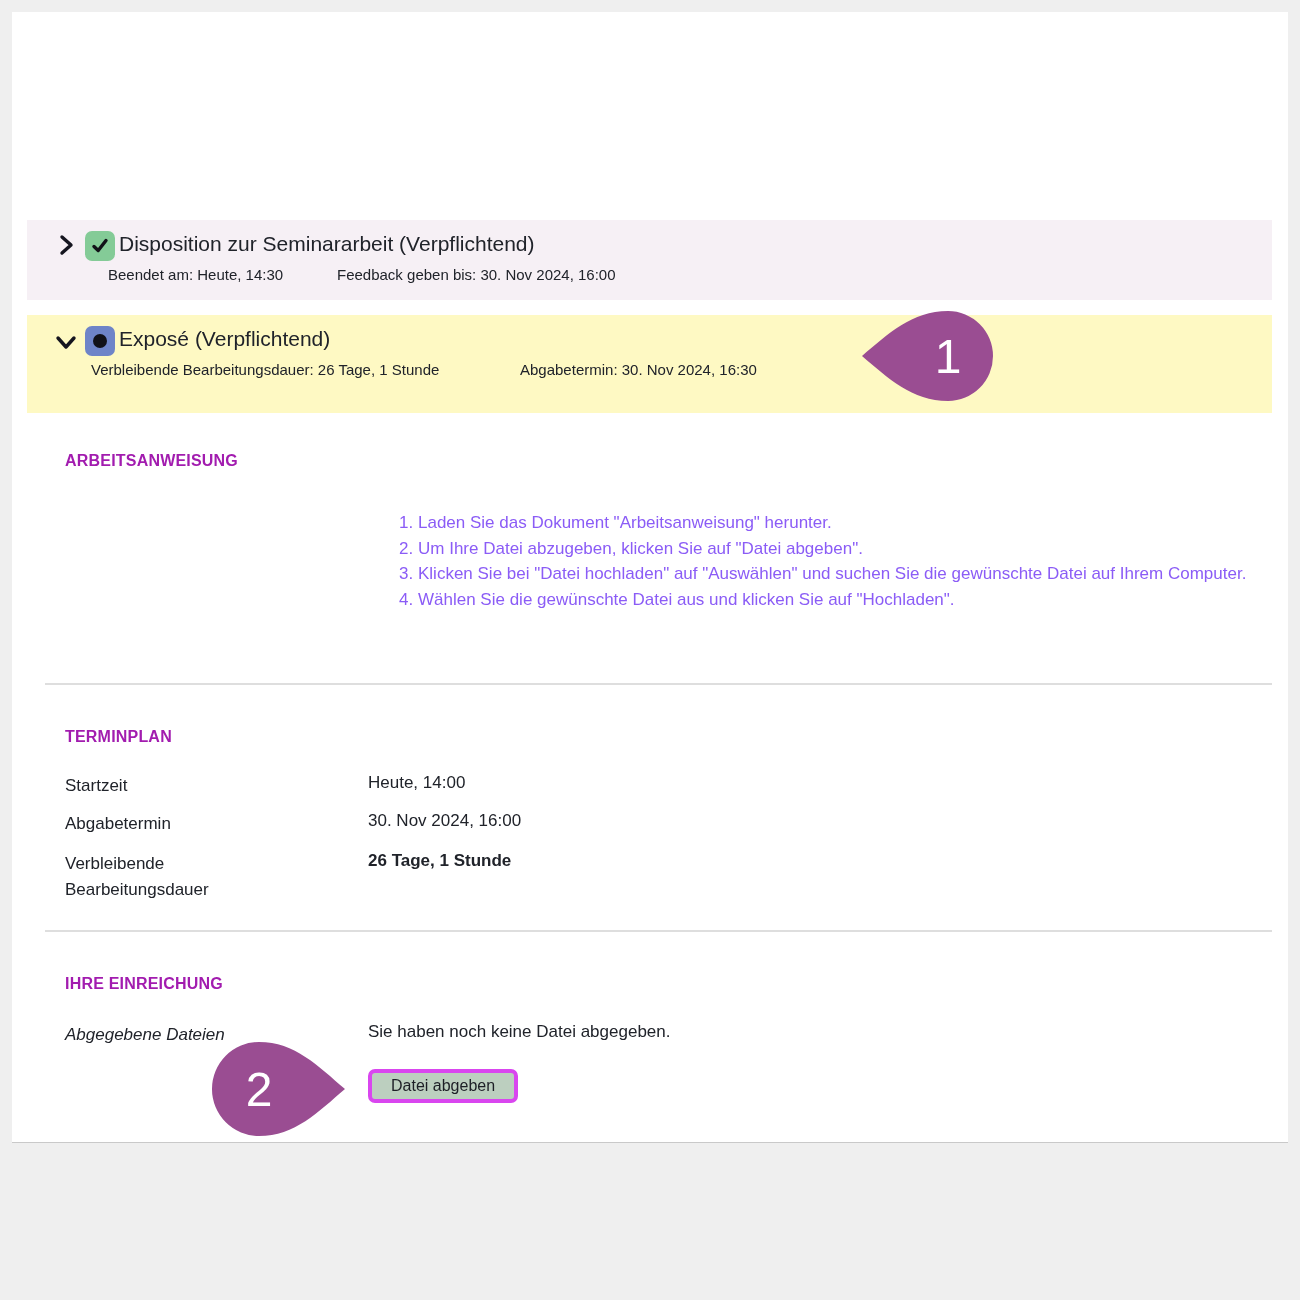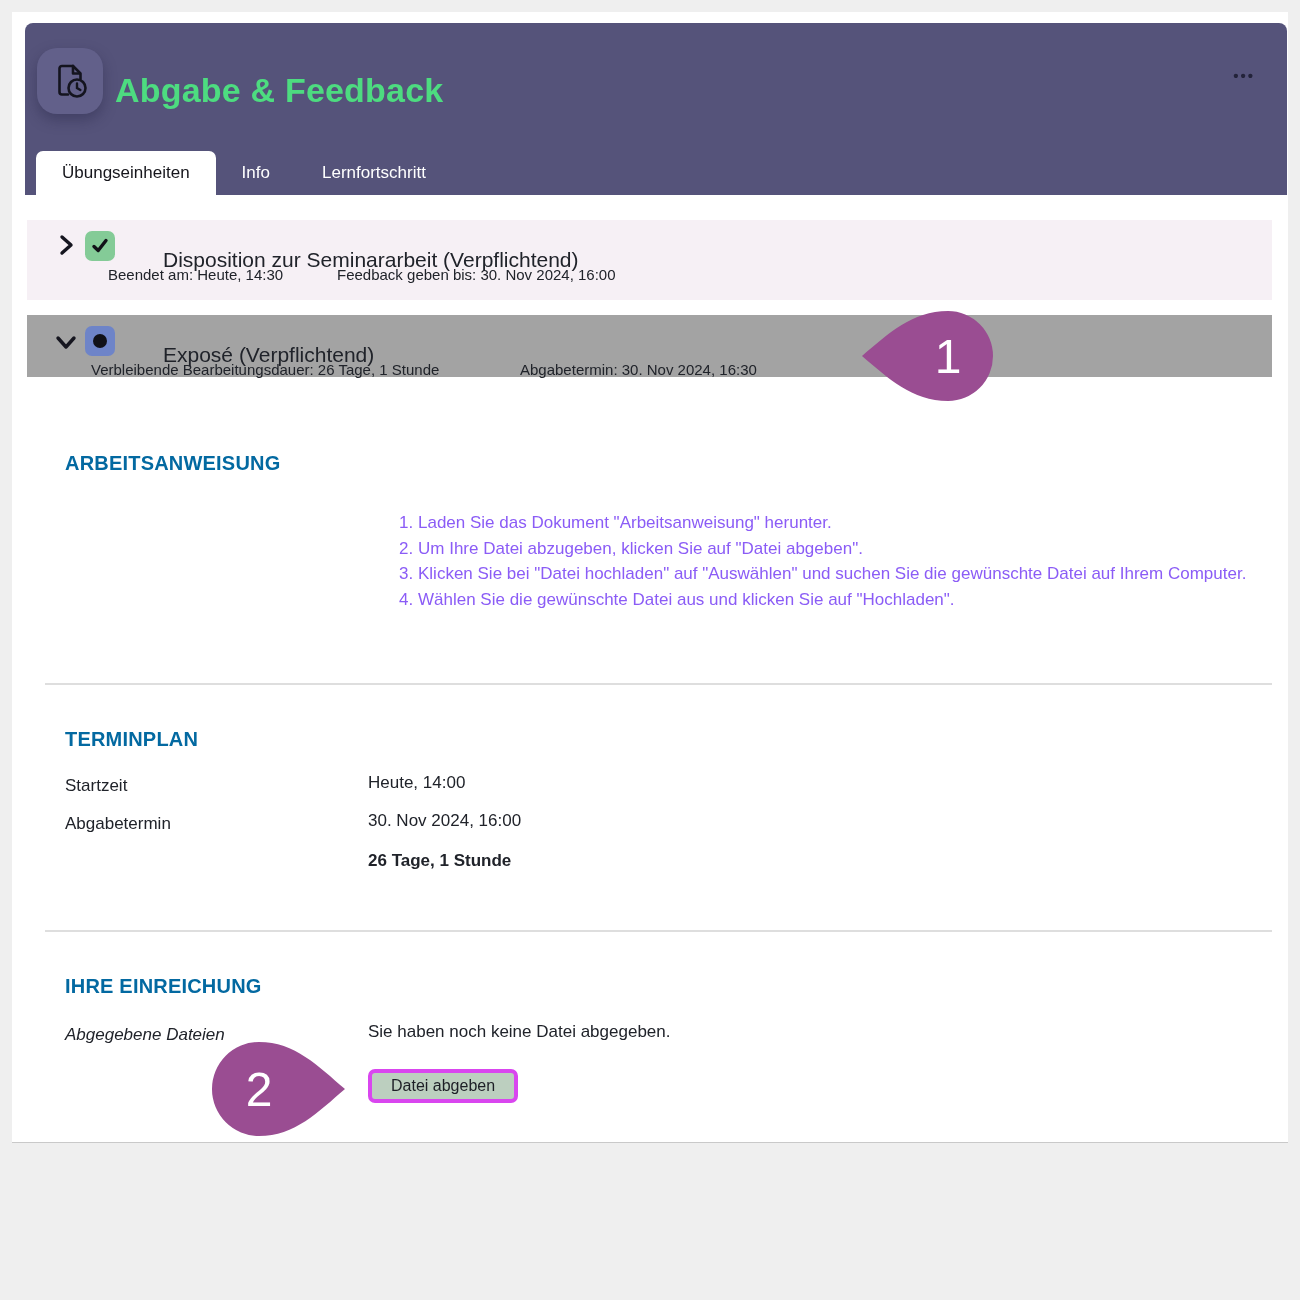--- a/index.html
+++ b/index.html
@@ -21,70 +21,52 @@
   .menu-dots { position:absolute; right:32px; top:44px; color:#23233a; font-size:15px;
                font-weight:700; letter-spacing:2px; cursor:pointer; }
   .tabbar { position:absolute; left:11px; bottom:0; display:flex; align-items:flex-end; }
   .tab { height:44px; display:flex; align-items:center; padding:0 26px; font-size:17px;
          color:#ffffff; cursor:pointer; }
   .tab.active { background:#ffffff; color:#16161c; border-radius:7px 7px 0 0; font-weight:400; }
 
   
   .unit { position:absolute; left:15px; width:1245px; }
   .unit-1 { top:208px; height:80px; background:#f6f0f5; }
-  .unit-2 { top:303px; height:62px; background:#a3a3a3; }
+  .unit-2 { top:303px; height:98px; background:#fef9c3; }
   .chevron { position:absolute; left:28px; top:14px; width:22px; height:22px; cursor:pointer; }
   .status-box { position:absolute; left:58px; top:11px; width:30px; height:30px; border-radius:7px;
                 display:flex; align-items:center; justify-content:center; }
   .status-done { background:#84cb97; }
   .status-progress { background:#6e84c8; }
   .status-dot { width:14px; height:14px; border-radius:50%; background:#111118; }
-  .unit-title { position:absolute; left:92px; top:28px; font-size:21px; color:#20232a;margin-left:44px; }
+  .unit-title { position:absolute; left:92px; top:12px; font-size:21px; color:#20232a; }
   .unit-meta { position:absolute; top:46px; font-size:15px; color:#20232a; }
 
   
-  .section-heading { position:absolute; left:53px; font-size:20px; font-weight:700;
-                     color:#0369a1; letter-spacing:.2px; }
+  .section-heading { position:absolute; left:53px; font-size:16px; font-weight:700;
+                     color:#a21caf; letter-spacing:.2px; }
   .steps { position:absolute; left:384px; top:498px; width:856px; font-size:17px;
            color:#8b5cf6; line-height:25.5px; padding-left:22px; }
   .divider { position:absolute; left:33px; width:1227px; border-top:2px solid #dedede; }
   .kv-label { position:absolute; left:53px; font-size:17px; color:#20232a; width:230px; line-height:26px; }
   .kv-value { position:absolute; left:356px; font-size:17px; color:#20232a; }
   .bold { font-weight:700; }
   .submit-btn { position:absolute; left:356px; top:1057px; height:34px; padding:0 19px;
                 background:#bccfbf; border:4px solid #d946ef; border-radius:7px;
                 font-family:"Liberation Sans", sans-serif; font-size:16px; color:#1d1f26; cursor:pointer; }
 
   
   .marker { position:absolute; }
   .marker text { fill:#ffffff; font-family:"Liberation Sans", sans-serif; font-size:48px; }
 </style>
 </head>
 <body>
 
 <div class="panel">
 
-  <div class="header">
-    <div class="icon-tile">
-      <svg width="44" height="44" viewBox="0 0 44 44">
-        <path d="M25,7 H14 a2.5,2.5 0 0 0 -2.5,2.5 V33 a2.5,2.5 0 0 0 2.5,2.5 h6" fill="none" stroke="#14141f" stroke-width="2.6" stroke-linecap="round"></path>
-        <path d="M25,7 L32.5,14.5 V20" fill="none" stroke="#14141f" stroke-width="2.6" stroke-linecap="round" stroke-linejoin="round"></path>
-        <path d="M25,7 V14.5 H32.5" fill="none" stroke="#14141f" stroke-width="2.6" stroke-linejoin="round"></path>
-        <circle cx="29" cy="29" r="8.5" fill="#62608a" stroke="#14141f" stroke-width="2.6"></circle>
-        <path d="M29,24.5 V29 l3.4,2" fill="none" stroke="#14141f" stroke-width="2.4" stroke-linecap="round"></path>
-      </svg>
-    </div>
-    <div class="app-title">Abgabe &amp; Feedback</div>
-    <div class="menu-dots">•••</div>
-    <div class="tabbar">
-      <div class="tab active">Übungseinheiten</div>
-      <div class="tab">Info</div>
-      <div class="tab">Lernfortschritt</div>
-    </div>
-  </div>
 
   <div class="unit unit-1">
     <svg class="chevron" viewBox="0 0 22 22">
       <path d="M7,3 L16,11 L7,19" fill="none" stroke="#15151f" stroke-width="3.4" stroke-linecap="round" stroke-linejoin="round"></path>
     </svg>
     <div class="status-box status-done">
       <svg width="20" height="20" viewBox="0 0 20 20">
         <path d="M4,10.5 L8.2,14.5 L16,4.5" fill="none" stroke="#111118" stroke-width="3.4" stroke-linecap="round" stroke-linejoin="round"></path>
       </svg>
     </div>
@@ -113,20 +95,21 @@
     <li>Wählen Sie die gewünschte Datei aus und klicken Sie auf "Hochladen".</li>
   </ol>
 
   <div class="divider" style="top:671px;"></div>
 
   <div class="section-heading" style="top:716px;">TERMINPLAN</div>
   <div class="kv-label" style="top:761px;">Startzeit</div>
   <div class="kv-value" style="top:761px;">Heute, 14:00</div>
   <div class="kv-label" style="top:799px;">Abgabetermin</div>
   <div class="kv-value" style="top:799px;">30. Nov 2024, 16:00</div>
+  <div class="kv-label" style="top:839px; width:200px;">Verbleibende Bearbeitungsdauer</div>
   <div class="kv-value bold" style="top:839px;">26 Tage, 1 Stunde</div>
 
   <div class="divider" style="top:918px;"></div>
 
   <div class="section-heading" style="top:963px;">IHRE EINREICHUNG</div>
   <div class="kv-label" style="top:1010px;font-style:italic;">Abgegebene Dateien</div>
   <div class="kv-value" style="top:1010px;">Sie haben noch keine Datei abgegeben.</div>
   <button class="submit-btn">Datei abgeben</button>
 
 </div>

